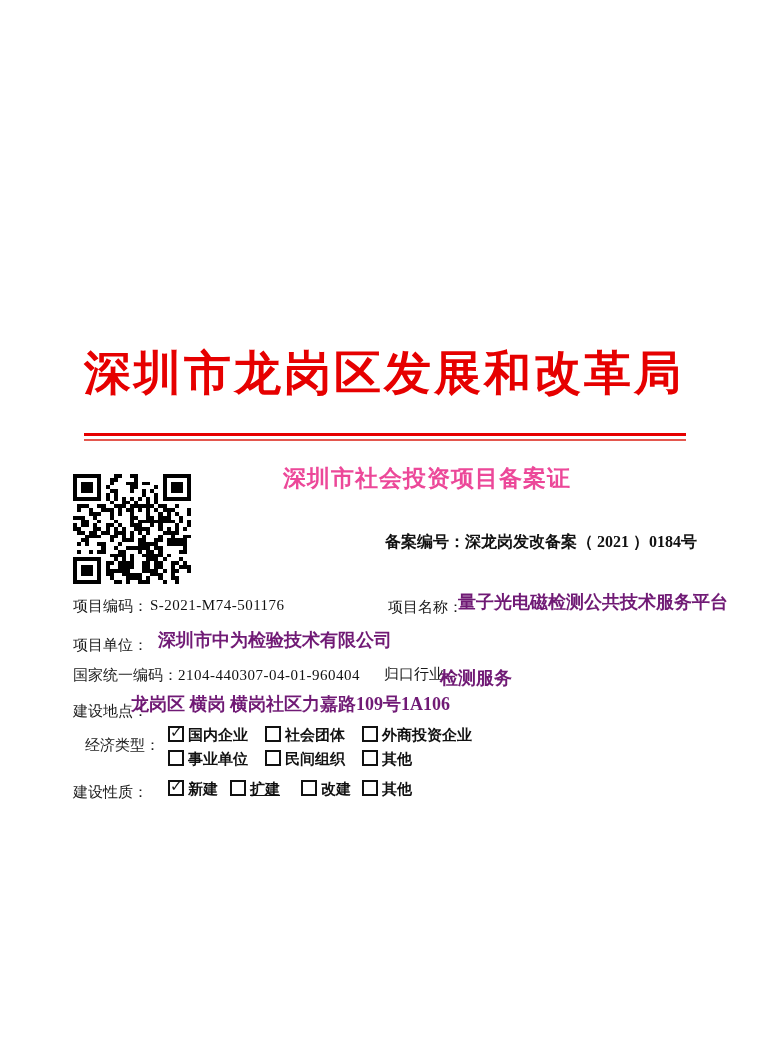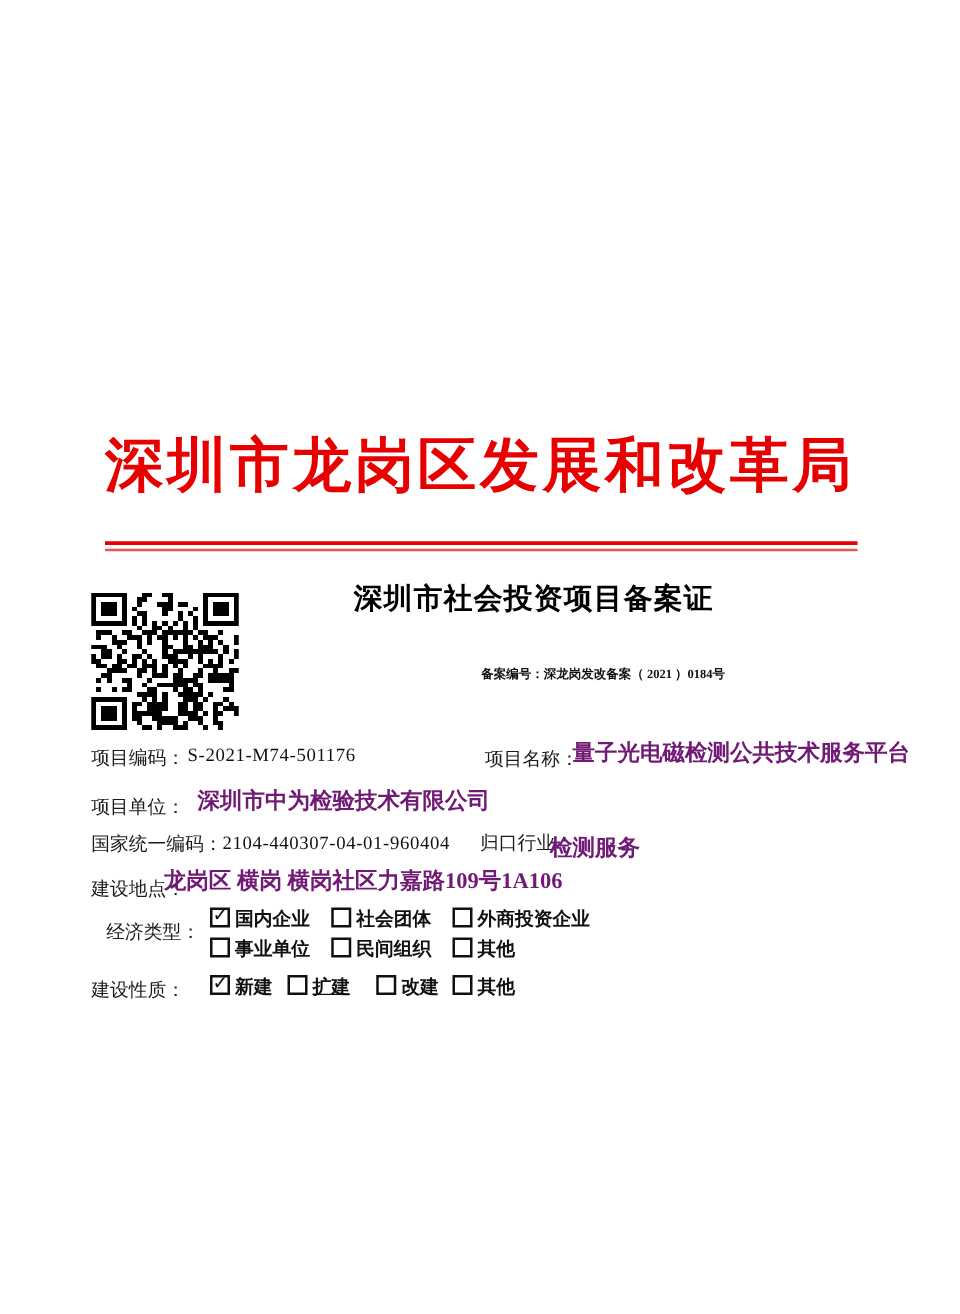--- a/index.html
+++ b/index.html
@@ -16,30 +16,30 @@
     letter-spacing:3px;color:#e60000;white-space:nowrap;
   }
   .rule{left:84px;top:433px;width:602px;}
   .rule-top{height:3px;background:#e60000;}
   .rule-bottom{height:2px;background:#e4574e;margin-top:3px;}
 
   
   .cert-title{
     left:283px;top:463px;
     font-family:"Liberation Sans","DejaVu Sans",sans-serif;
-    font-weight:700;font-size:23px;letter-spacing:1px;color:#000000;white-space:nowrap;
+    font-weight:700;font-size:23px;letter-spacing:1px;color:#ec4899;white-space:nowrap;
   }
 
   
   .qr{left:73px;top:474px;width:118px;height:110px;}
   .qr svg{width:118px;height:110px;display:block;}
 
   
   .record-no{
-    left:385px;top:532px;font-size:10px;font-weight:700;
+    left:385px;top:532px;font-size:16px;font-weight:700;
     font-family:"Liberation Serif",serif;color:#111;white-space:nowrap;
   }
 
   .lbl{position:absolute;font-size:15px;font-family:"Liberation Serif",serif;
        color:#1a1a1a;white-space:nowrap;}
   .val-num{position:absolute;font-size:15px;font-family:"Liberation Serif",serif;
        color:#111;white-space:nowrap;letter-spacing:0.5px;}
   .val-bold{position:absolute;font-size:18px;font-weight:700;
        font-family:Liberation Serif, serif;color:#701a75;white-space:nowrap;}
 

